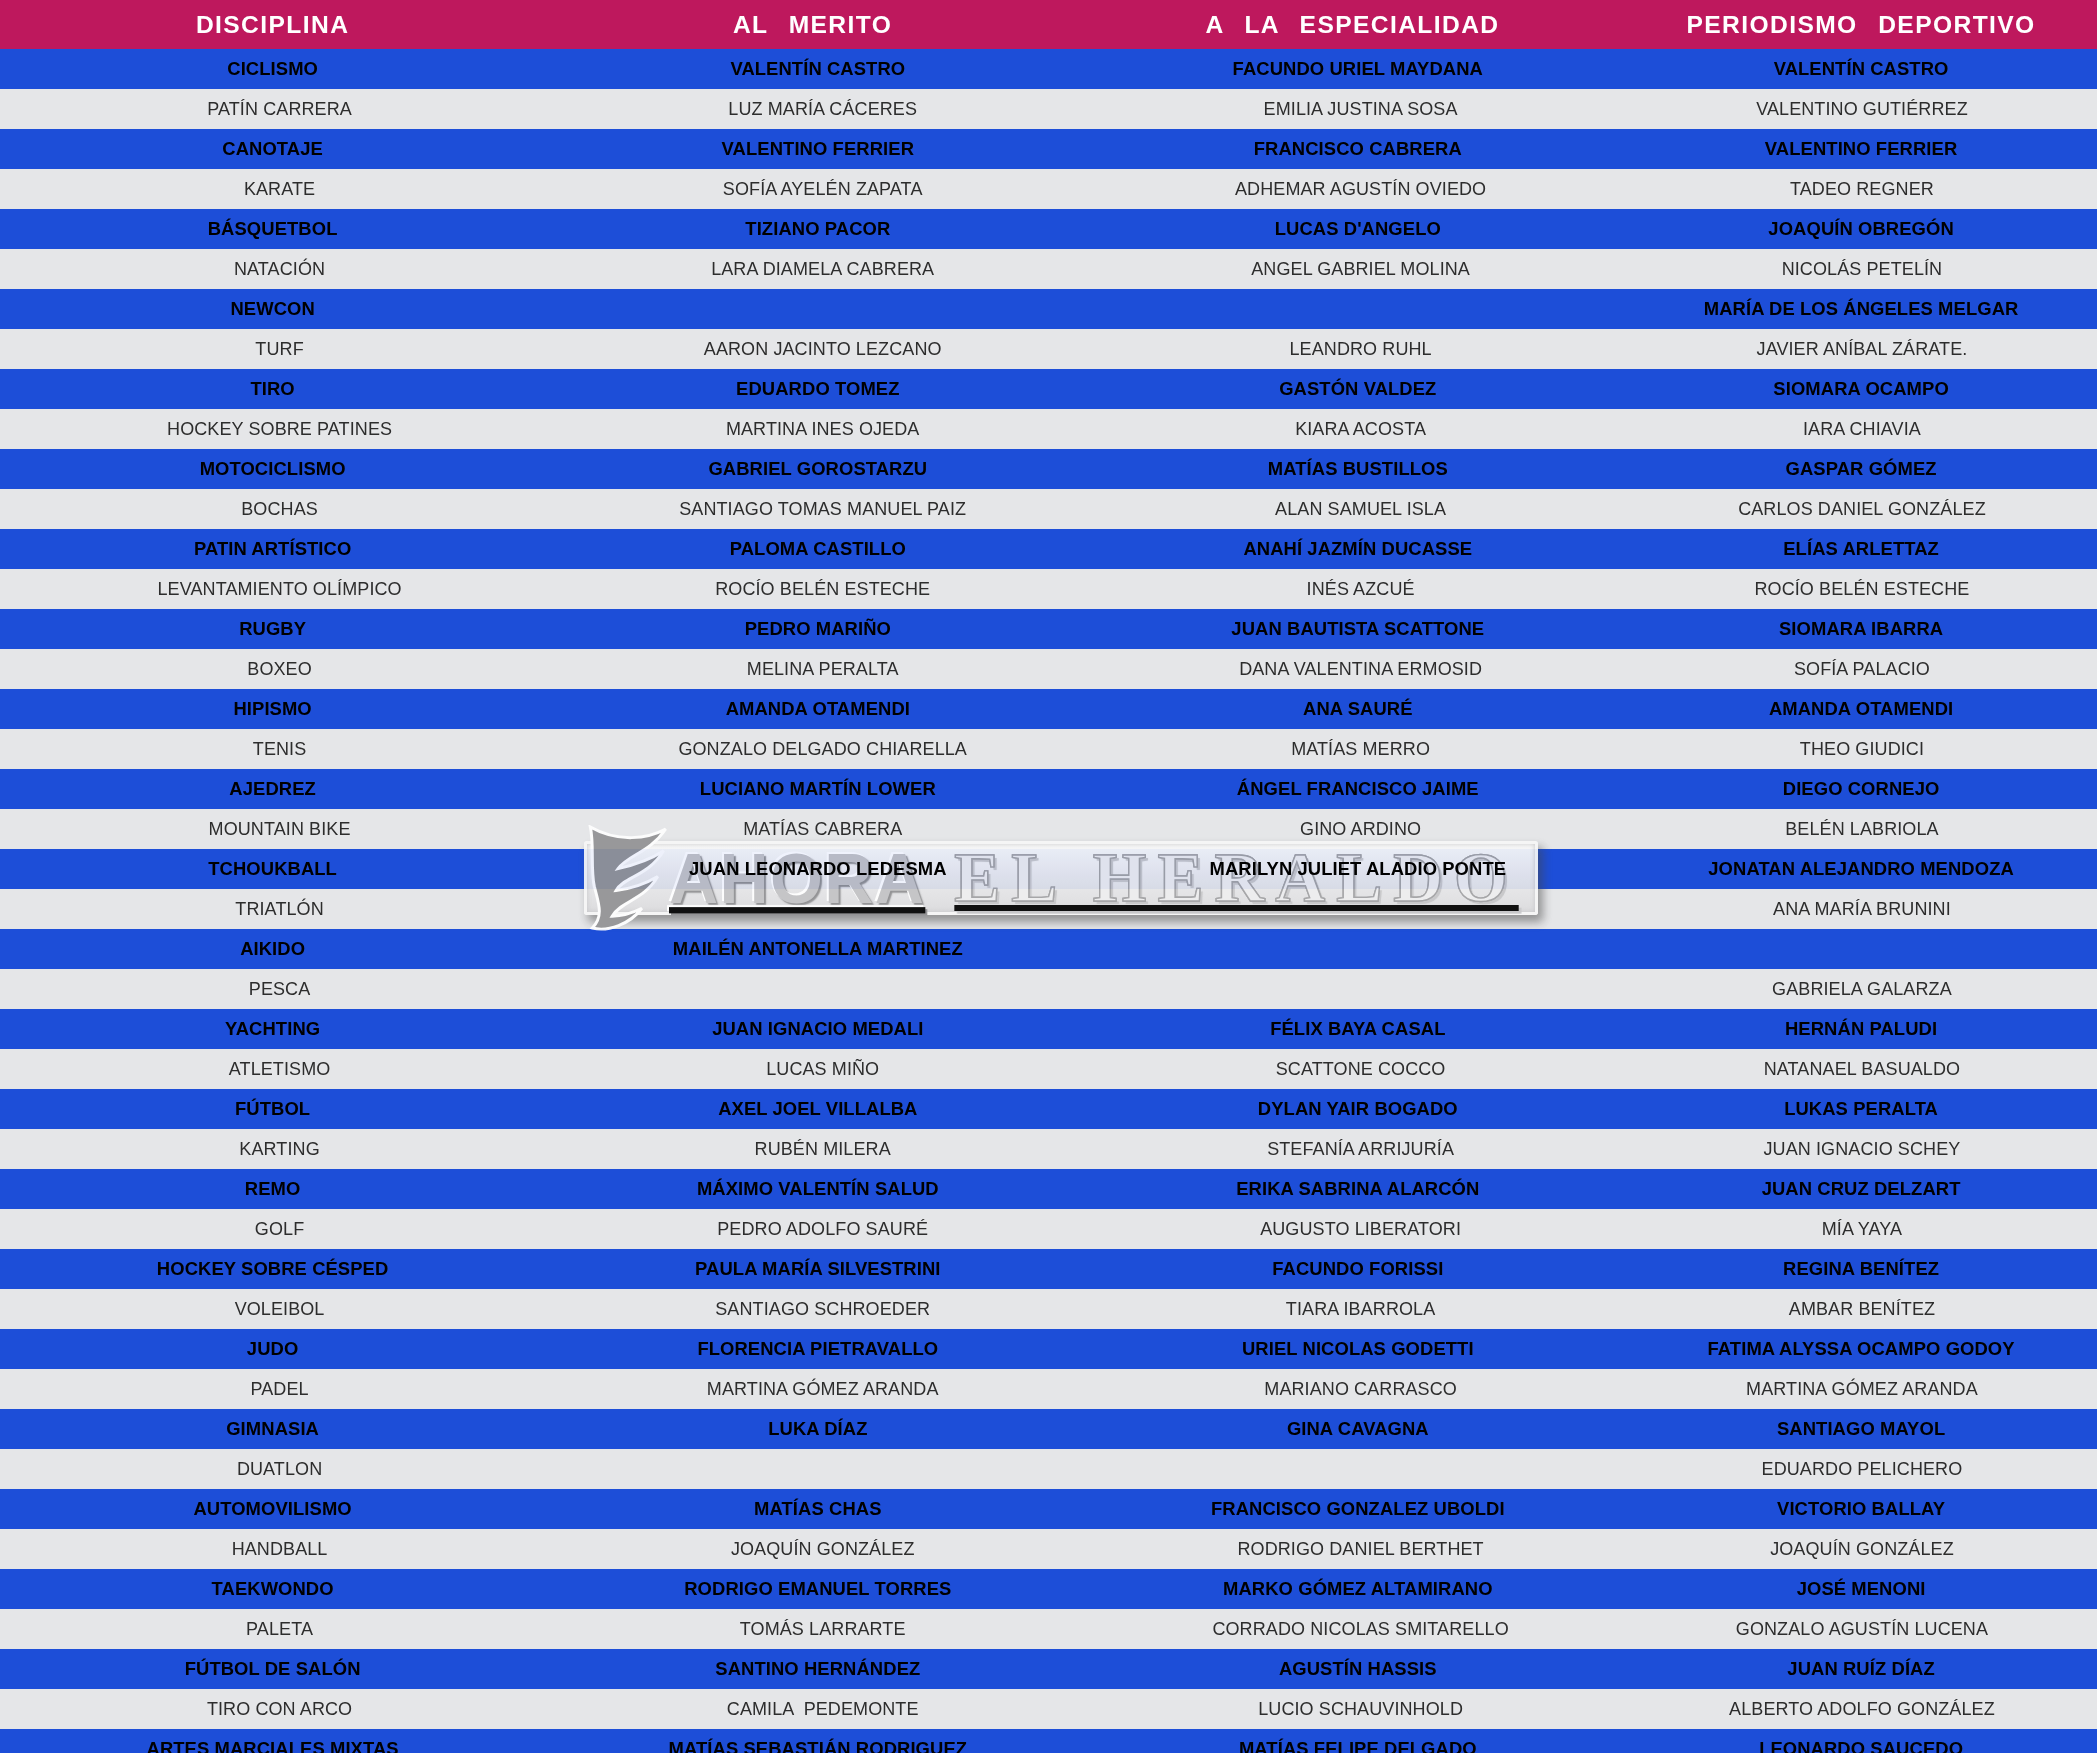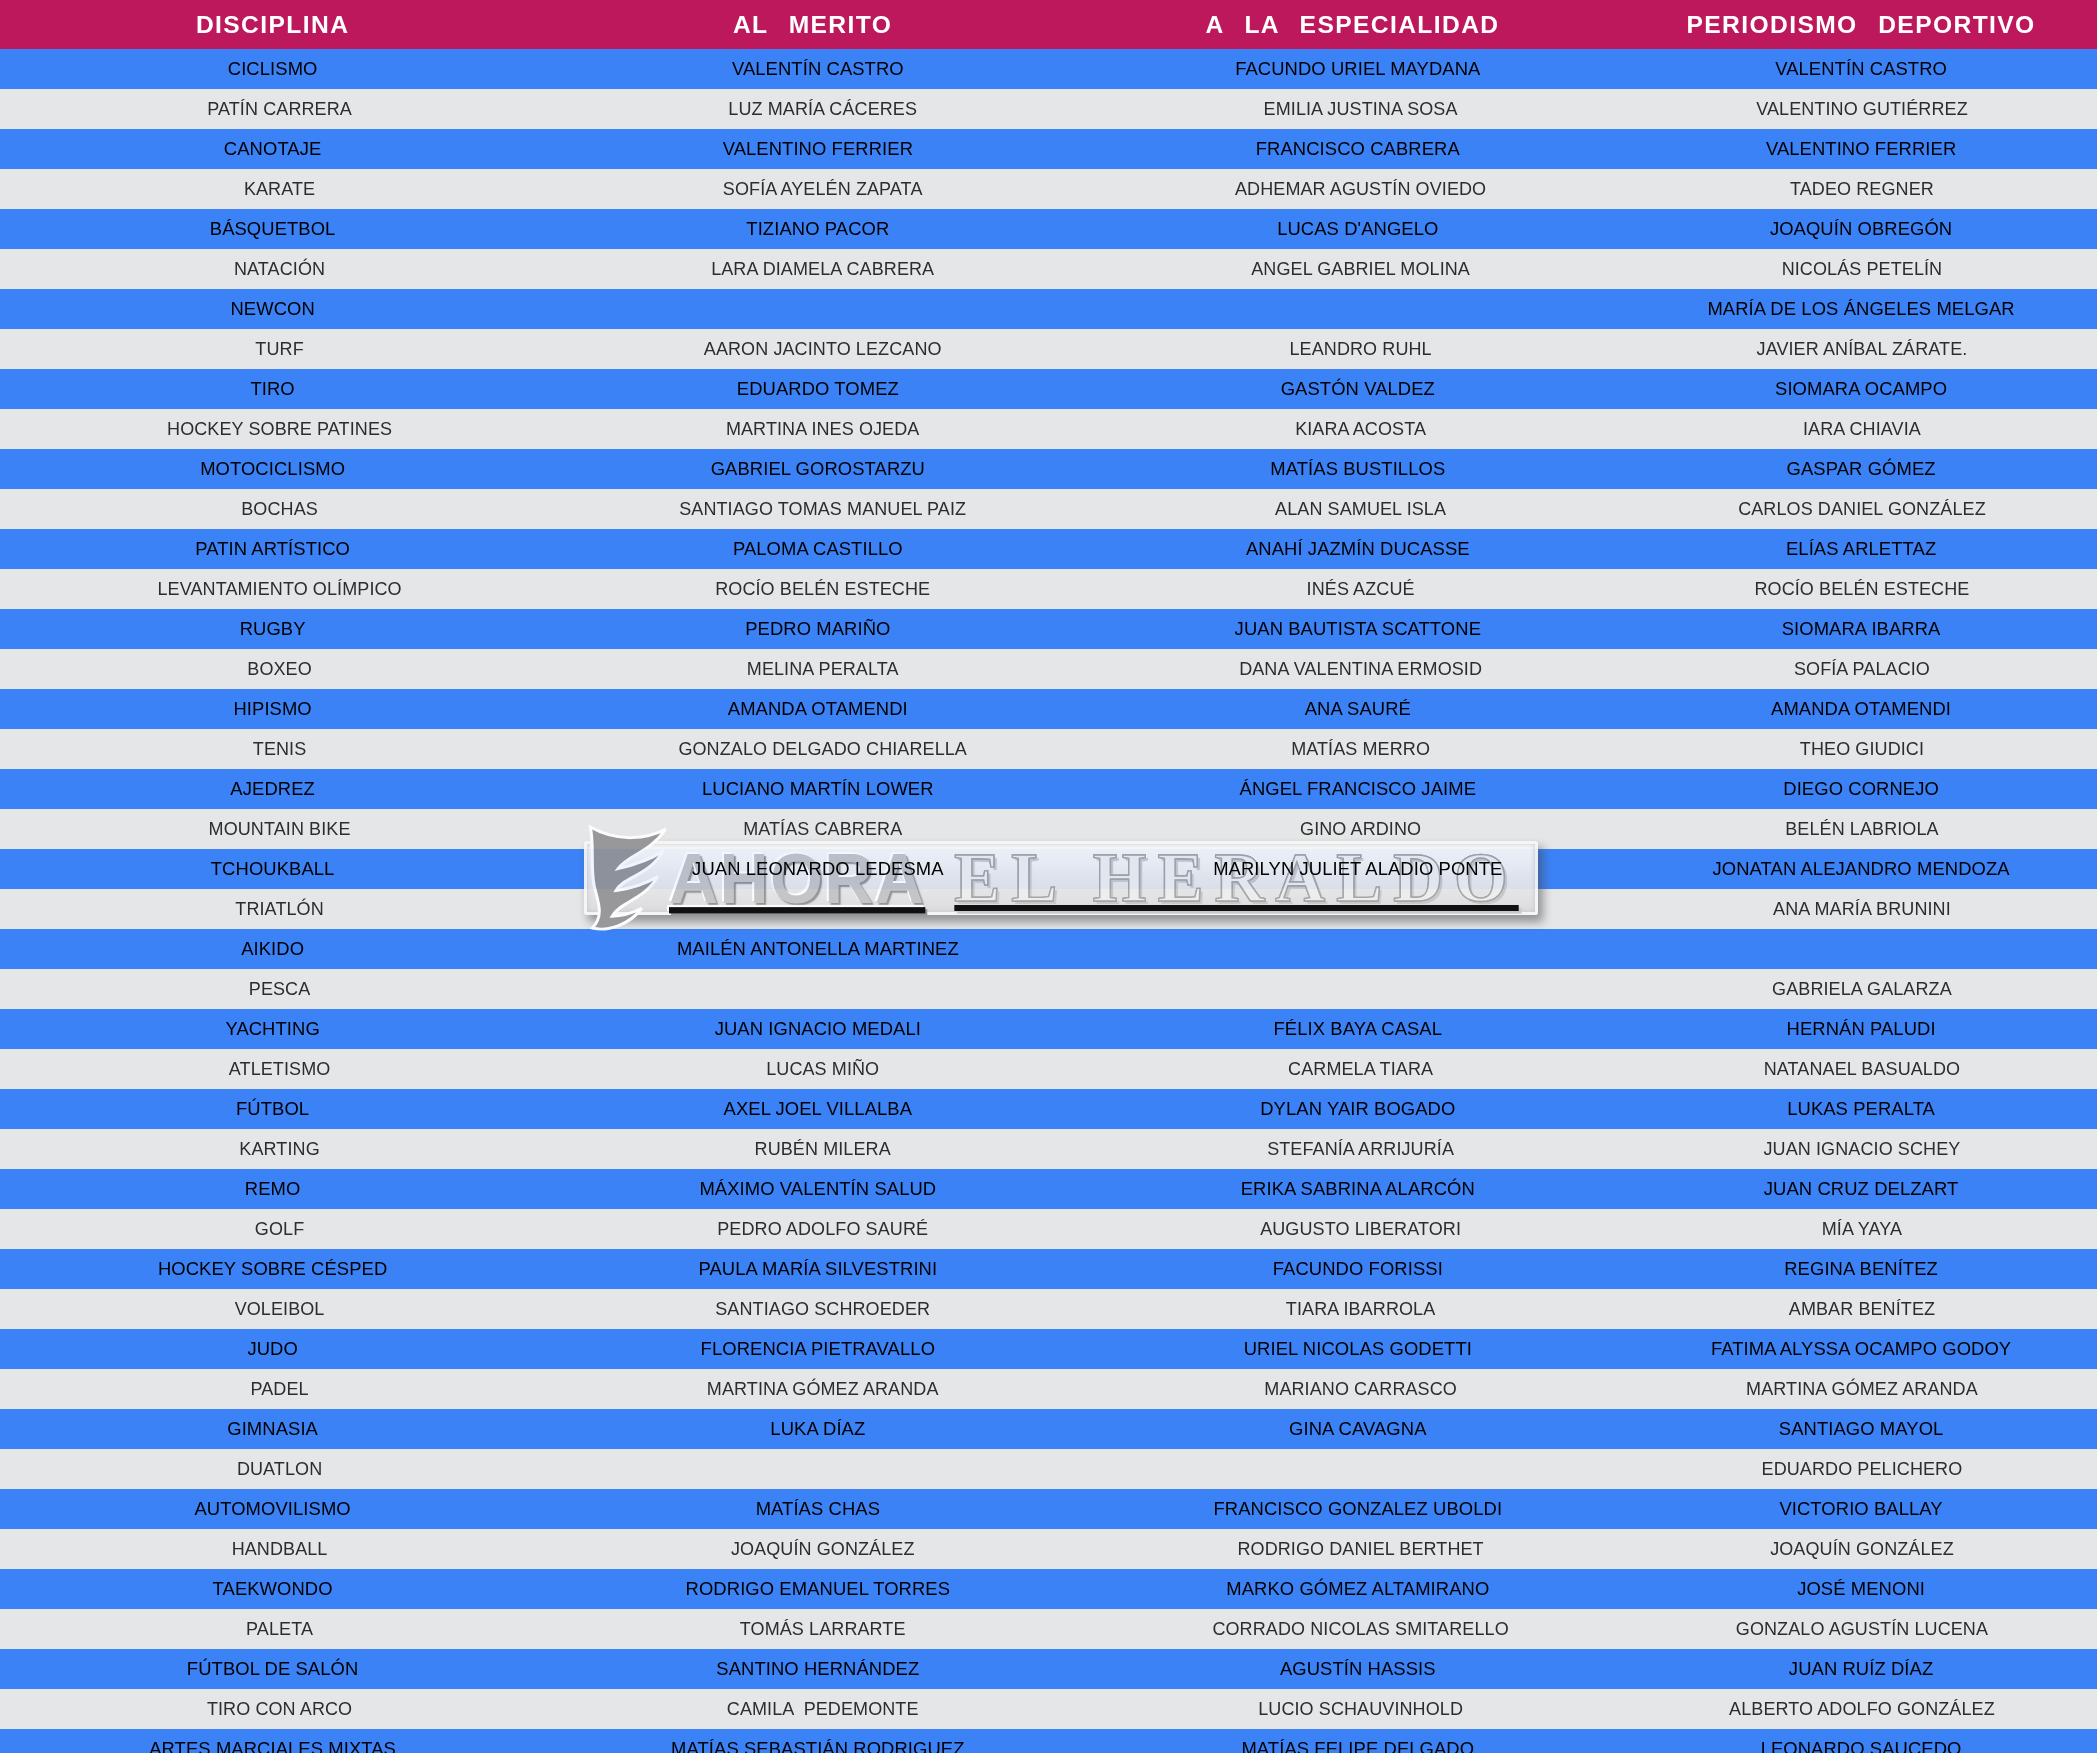--- a/index.html
+++ b/index.html
@@ -31,23 +31,23 @@
     font-weight: bold;
     font-size: 24.6px;
     letter-spacing: 1.4px;
     word-spacing: 12.3px;
     white-space: pre;
   }
   .row {
     display: flex;
     align-items: center;
     height: 40px;
-    background: #3b82f6;
+    background: #1d4ed8;
     font-size: 18.4px;
-    font-weight: normal;
+    font-weight: bold;
     color: #000000;
   }
   .row.alt {
     background: #e5e6e8;
     font-weight: normal;
     font-size: 18px;
     color: #2d2d2d;
     padding-left: 8px;
   }
   .cell {
@@ -304,21 +304,21 @@
   <div class="row">
     <div class="cell c0">YACHTING</div>
     <div class="cell c1">JUAN IGNACIO MEDALI</div>
     <div class="cell c2">FÉLIX BAYA CASAL</div>
     <div class="cell c3">HERNÁN PALUDI</div>
   </div>
 
   <div class="row alt">
     <div class="cell c0">ATLETISMO</div>
     <div class="cell c1">LUCAS MIÑO</div>
-    <div class="cell c2">CARMELA TIARA</div>
+    <div class="cell c2">SCATTONE COCCO</div>
     <div class="cell c3">NATANAEL BASUALDO</div>
   </div>
 
   <div class="row">
     <div class="cell c0">FÚTBOL</div>
     <div class="cell c1">AXEL JOEL VILLALBA</div>
     <div class="cell c2">DYLAN YAIR BOGADO</div>
     <div class="cell c3">LUKAS PERALTA</div>
   </div>
 

